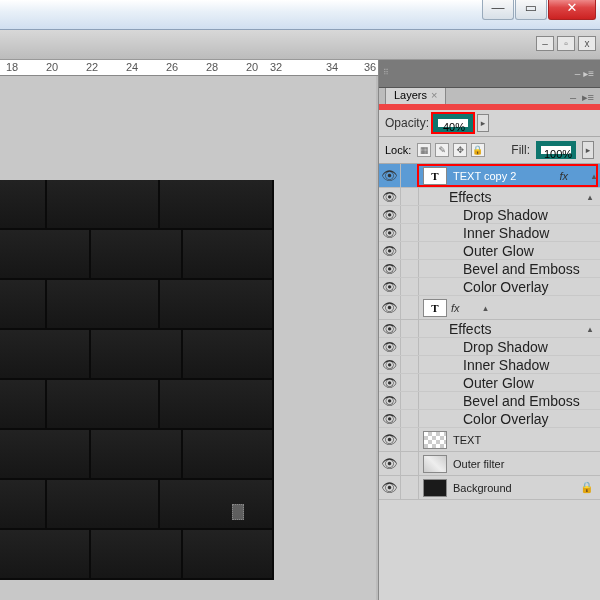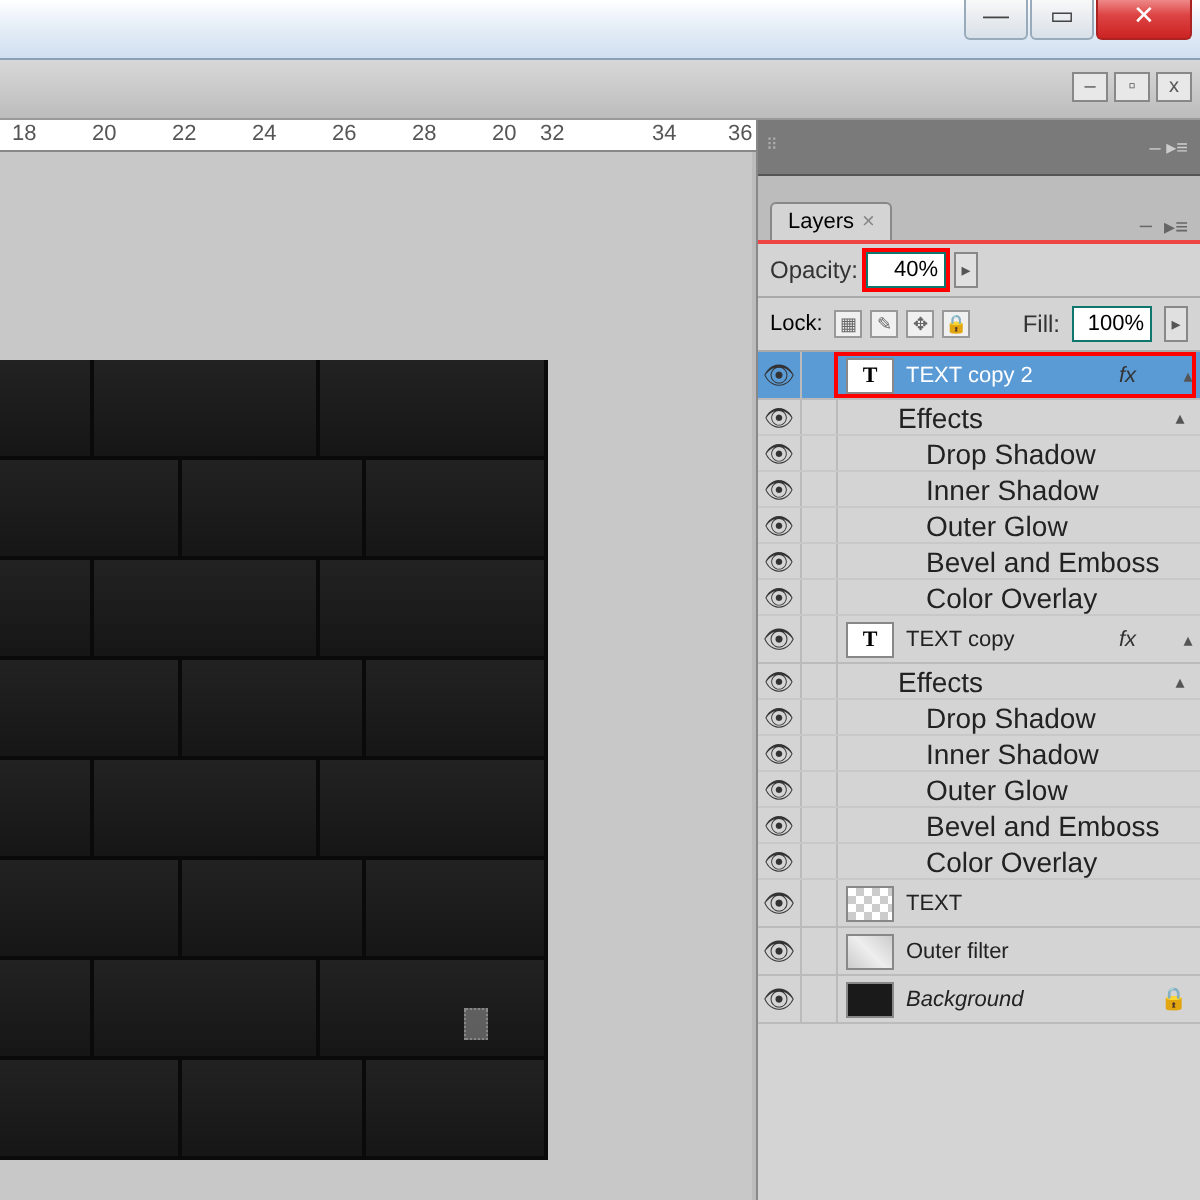--- a/index.html
+++ b/index.html
@@ -18,28 +18,28 @@
 .canvas-area{position:absolute;left:0;top:76px;width:376px;height:524px;background:#c8c8c8}
 .brick-img{position:absolute;left:0;top:104px;width:274px;height:398px;background:#1a1a1a}
 .brick-row{height:50px;border-bottom:2px solid #0a0a0a;display:flex}
 .brick{flex:1;border-right:2px solid #0a0a0a;background:linear-gradient(#222,#161616)}
 .brick-row:nth-child(odd) .brick:first-child{flex:0.4}
 .cursor-mark{position:absolute;left:232px;top:428px;width:12px;height:16px;border:1px dotted #888;background:rgba(255,255,255,.3)}
 .panels{position:absolute;right:0;top:60px;width:222px;height:540px;background:#d4d4d4;border-left:1px solid #888}
 .panel-gray{height:28px;background:#7a7a7a;border-bottom:1px solid #555;position:relative}
 .panel-gray .dots{position:absolute;left:4px;top:8px;width:10px;height:10px;color:#aaa;font-size:8px;letter-spacing:1px}
 .panel-gray .pm{position:absolute;right:6px;top:8px;color:#ccc;font-size:10px}
-.tabbar{height:34px;background:#bcbcbc;display:flex;align-items:flex-end;padding-left:6px;border-bottom:2px solid #ef4444}
+.tabbar{height:22px;background:#bcbcbc;display:flex;align-items:flex-end;padding-left:6px;border-bottom:6px solid #ef4444}
 .tab{background:#d4d4d4;padding:3px 8px;border:1px solid #888;border-bottom:none;border-radius:3px 3px 0 0;font-size:11px}
 .tab .x{margin-left:4px;color:#888}
 .tabmenu{margin-left:auto;margin-right:6px;color:#666;font-size:11px;display:flex;gap:6px}
 .row{display:flex;align-items:center;padding:4px 6px;gap:4px}
 .blendsel{width:96px;height:18px;background:#fff;border:1px solid #888;padding:0 4px;font-size:11px;display:flex;align-items:center;justify-content:space-between}
 .oplbl{font-size:12px;color:#333}
-.pctbox{width:40px;height:18px;background:#fff;border:1px solid #0f766e;text-align:right;padding:0 3px;line-height:16px;font-size:11px}
+.pctbox{width:40px;height:18px;background:#fff;border:5px solid #0f766e;text-align:right;padding:0 3px;line-height:16px;font-size:11px}
 .hl{outline:2px solid #f00}
 .arrow{width:12px;height:18px;background:#e0e0e0;border:1px solid #888;text-align:center;line-height:16px;font-size:9px;color:#555}
 .lockrow{border-top:1px solid #aaa;border-bottom:1px solid #aaa;padding:4px 6px;display:flex;align-items:center;gap:6px;font-size:11px}
 .lockicons{display:flex;gap:4px}
 .lockicon{width:14px;height:14px;border:1px solid #999;background:#f0f0f0;font-size:9px;text-align:center;line-height:12px;color:#666}
 .layers-list{overflow:auto}
 .layer{display:flex;align-items:center;height:24px;border-bottom:1px solid #bbb}
 .eye{width:22px;text-align:center;font-size:13px;color:#333;border-right:1px solid #bbb;height:100%;display:flex;align-items:center;justify-content:center}
 .link{width:18px;border-right:1px solid #bbb;height:100%}
 .thumb{width:24px;height:18px;background:#fff;border:1px solid #888;margin:0 4px;font-size:11px;font-weight:bold;text-align:center;line-height:16px;font-family:Georgia,serif}
@@ -221,21 +221,20 @@
         <div class="eye">👁</div>
         <div class="pad"></div>
         <div class="indent2"></div>
         <div class="lbl">Color Overlay</div>
       </div>
 
     <div class="layer">
       <div class="eye">👁</div>
         <div class="link"></div>
       <div class="thumb">T</div>
-      <div class="lname">TEXT copy</div>
       <div class="fx">fx</div>
         <div class="tri">▴</div>
     </div>
     <div class="sub">
         <div class="eye">👁</div>
         <div class="pad"></div>
         <div class="indent"></div>
         <div class="lbl">Effects</div>
         <div class="tri">▴</div>
       </div>
@@ -281,18 +280,18 @@
       <div class="eye">👁</div>
         <div class="link"></div>
       <div class="thumb clouds"></div>
       <div class="lname">Outer filter</div>
     </div>
 
     <div class="layer">
       <div class="eye">👁</div>
         <div class="link"></div>
       <div class="thumb bg"></div>
-      <div class="lname" style="font-style:italic">Background</div>
+      <div class="lname" style="">Background</div>
       <div class="lock-ind">🔒</div>
     </div>
 
   </div>
 </div>
 
 </body></html>

